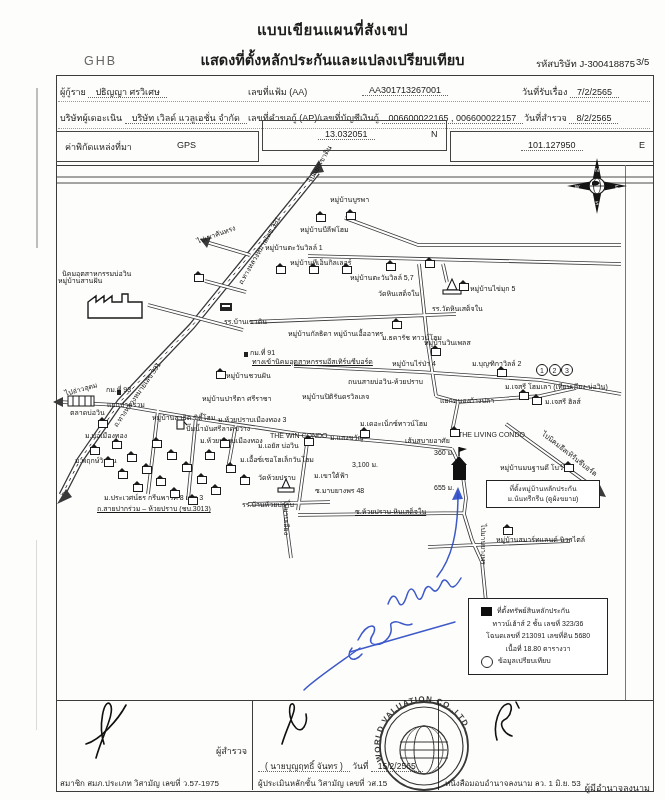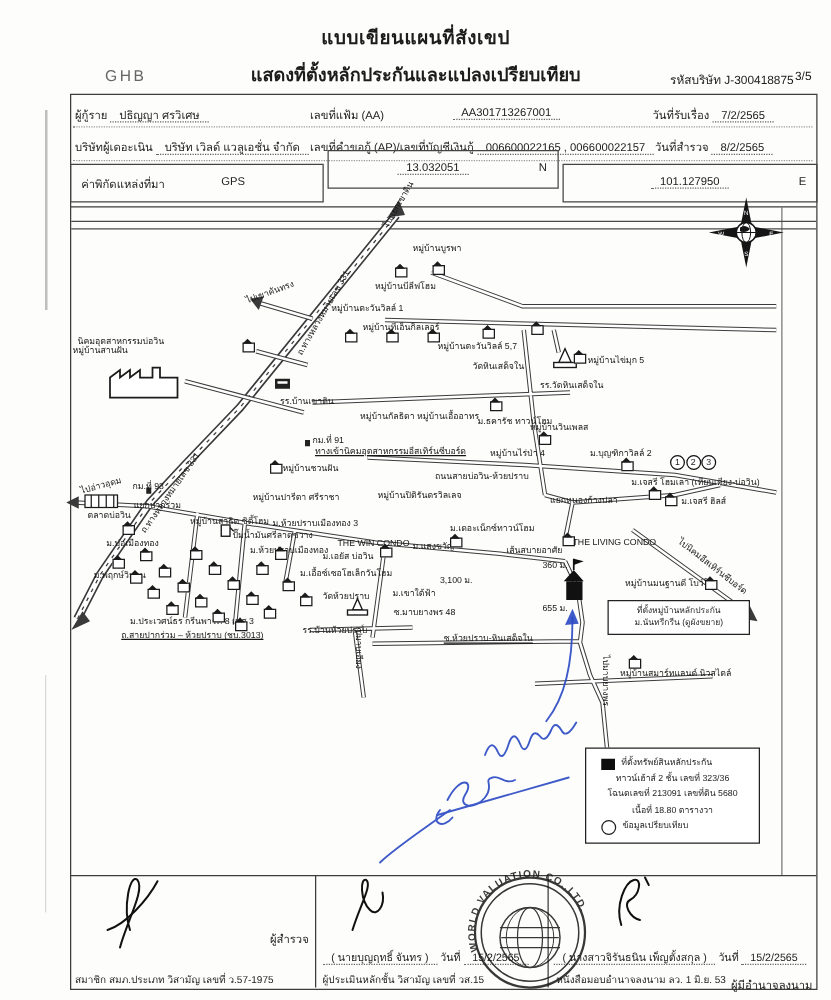--- a/index.html
+++ b/index.html
@@ -323,25 +323,20 @@
   <div class="sigline2" style="left:60px;top:777px;">สมาชิก สมภ.ประเภท วิสามัญ เลขที่ ว.57-1975</div>
 
   <div class="sigline" style="left:258px;top:759px;">
     <span class="dot">( นายบุญฤทธิ์ จันทร )</span>
     <span>วันที่</span>
     <span class="dot">15/2/2565</span>
   </div>
   <div class="sigline2" style="left:258px;top:777px;text-align:center;">ผู้ประเมินหลักชั้น วิสามัญ เลขที่ วส.15</div>
 
   <div class="sigrole" style="left:545px;top:781px;width:105px;">ผู้มีอำนาจลงนาม</div>
-  <div class="sigline" style="left:443px;top:759px;">
-    <span class="dot">( นางสาวจิรันธนิน เพ็ญตั้งสกุล )</span>
-    <span>วันที่</span>
-    <span class="dot">15/2/2565</span>
-  </div>
   <div class="sigline2" style="left:445px;top:777px;">หนังสือมอบอำนาจลงนาม ลว. 1 มิ.ย. 53</div>
 
   <svg class="abs" style="left:0;top:0;" width="665" height="800" xmlns="http://www.w3.org/2000/svg">
 
     <g stroke="#2a49c4" stroke-width="1.5" fill="none" stroke-linecap="round" opacity="0.9">
       <path d="M437,577 C452,558 458,532 458,494"></path>
       <path d="M388,604 q5,-14 10,-3 q4,10 9,-6 q4,-12 9,0 q4,10 8,-3 q3,-9 8,-3 q4,6 9,-5 q3,-8 8,0 q4,8 12,-6"></path>
       <path d="M358,640 c10,-20 22,-16 14,-4 c-6,10 8,12 16,2 c8,-10 -2,-14 6,-16 c6,-2 10,6 18,2"></path>
       <path d="M350,652 L455,622"></path>
       <path d="M352,648 c-8,10 2,16 10,6"></path>

